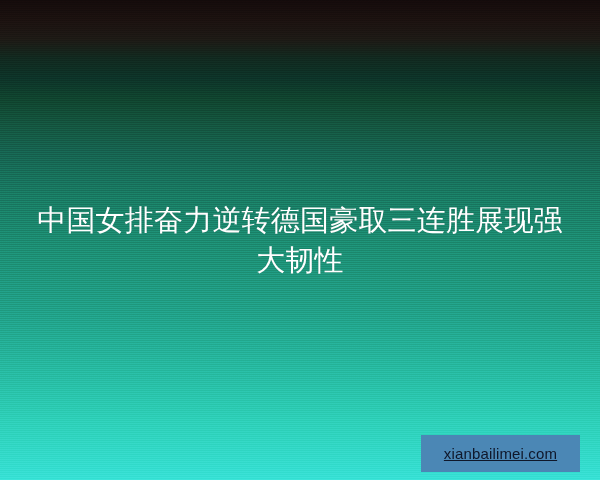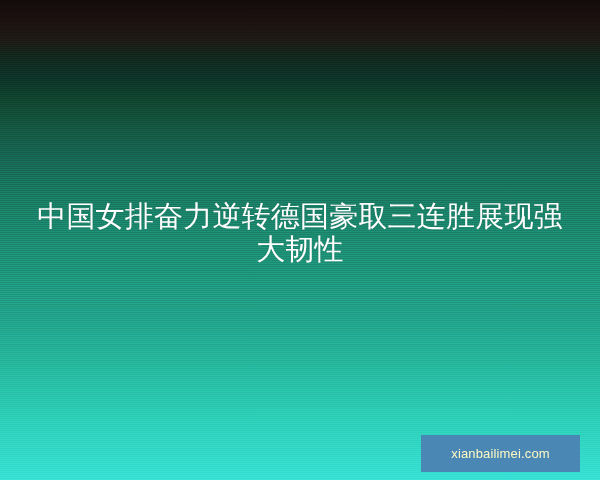--- a/index.html
+++ b/index.html
@@ -63,45 +63,46 @@
     right: 0;
     top: 200px;
     padding: 0 26px;
     text-align: center;
   }
 
   #headline-text {
     display: block;
     color: #ffffff;
     font-size: 29px;
-    line-height: 33px;
+    line-height: 40px;
     letter-spacing: 0.2px;
     font-weight: 400;
     word-break: break-all;
     text-shadow: 0 0 1px rgba(0,0,0,0.18);
   }
 
   #watermark-badge {
     position: absolute;
     left: 421px;
     top: 435px;
     width: 159px;
     height: 37px;
     background: #4b87b5;
     display: flex;
     align-items: center;
     justify-content: center;
   }
 
   #watermark-label {
-    color: #fef9c3;
-    font-size: 13px;
+    color: #0f172a;
+    font-size: 15px;
     line-height: 15px;
     letter-spacing: 0.15px;
     white-space: nowrap;
+    text-decoration: underline;
   }
 </style>
 </head>
 <body>
 
 <div id="thumbnail-canvas">
 
   <div id="noise-overlay"></div>
 
   <div id="headline-block">

